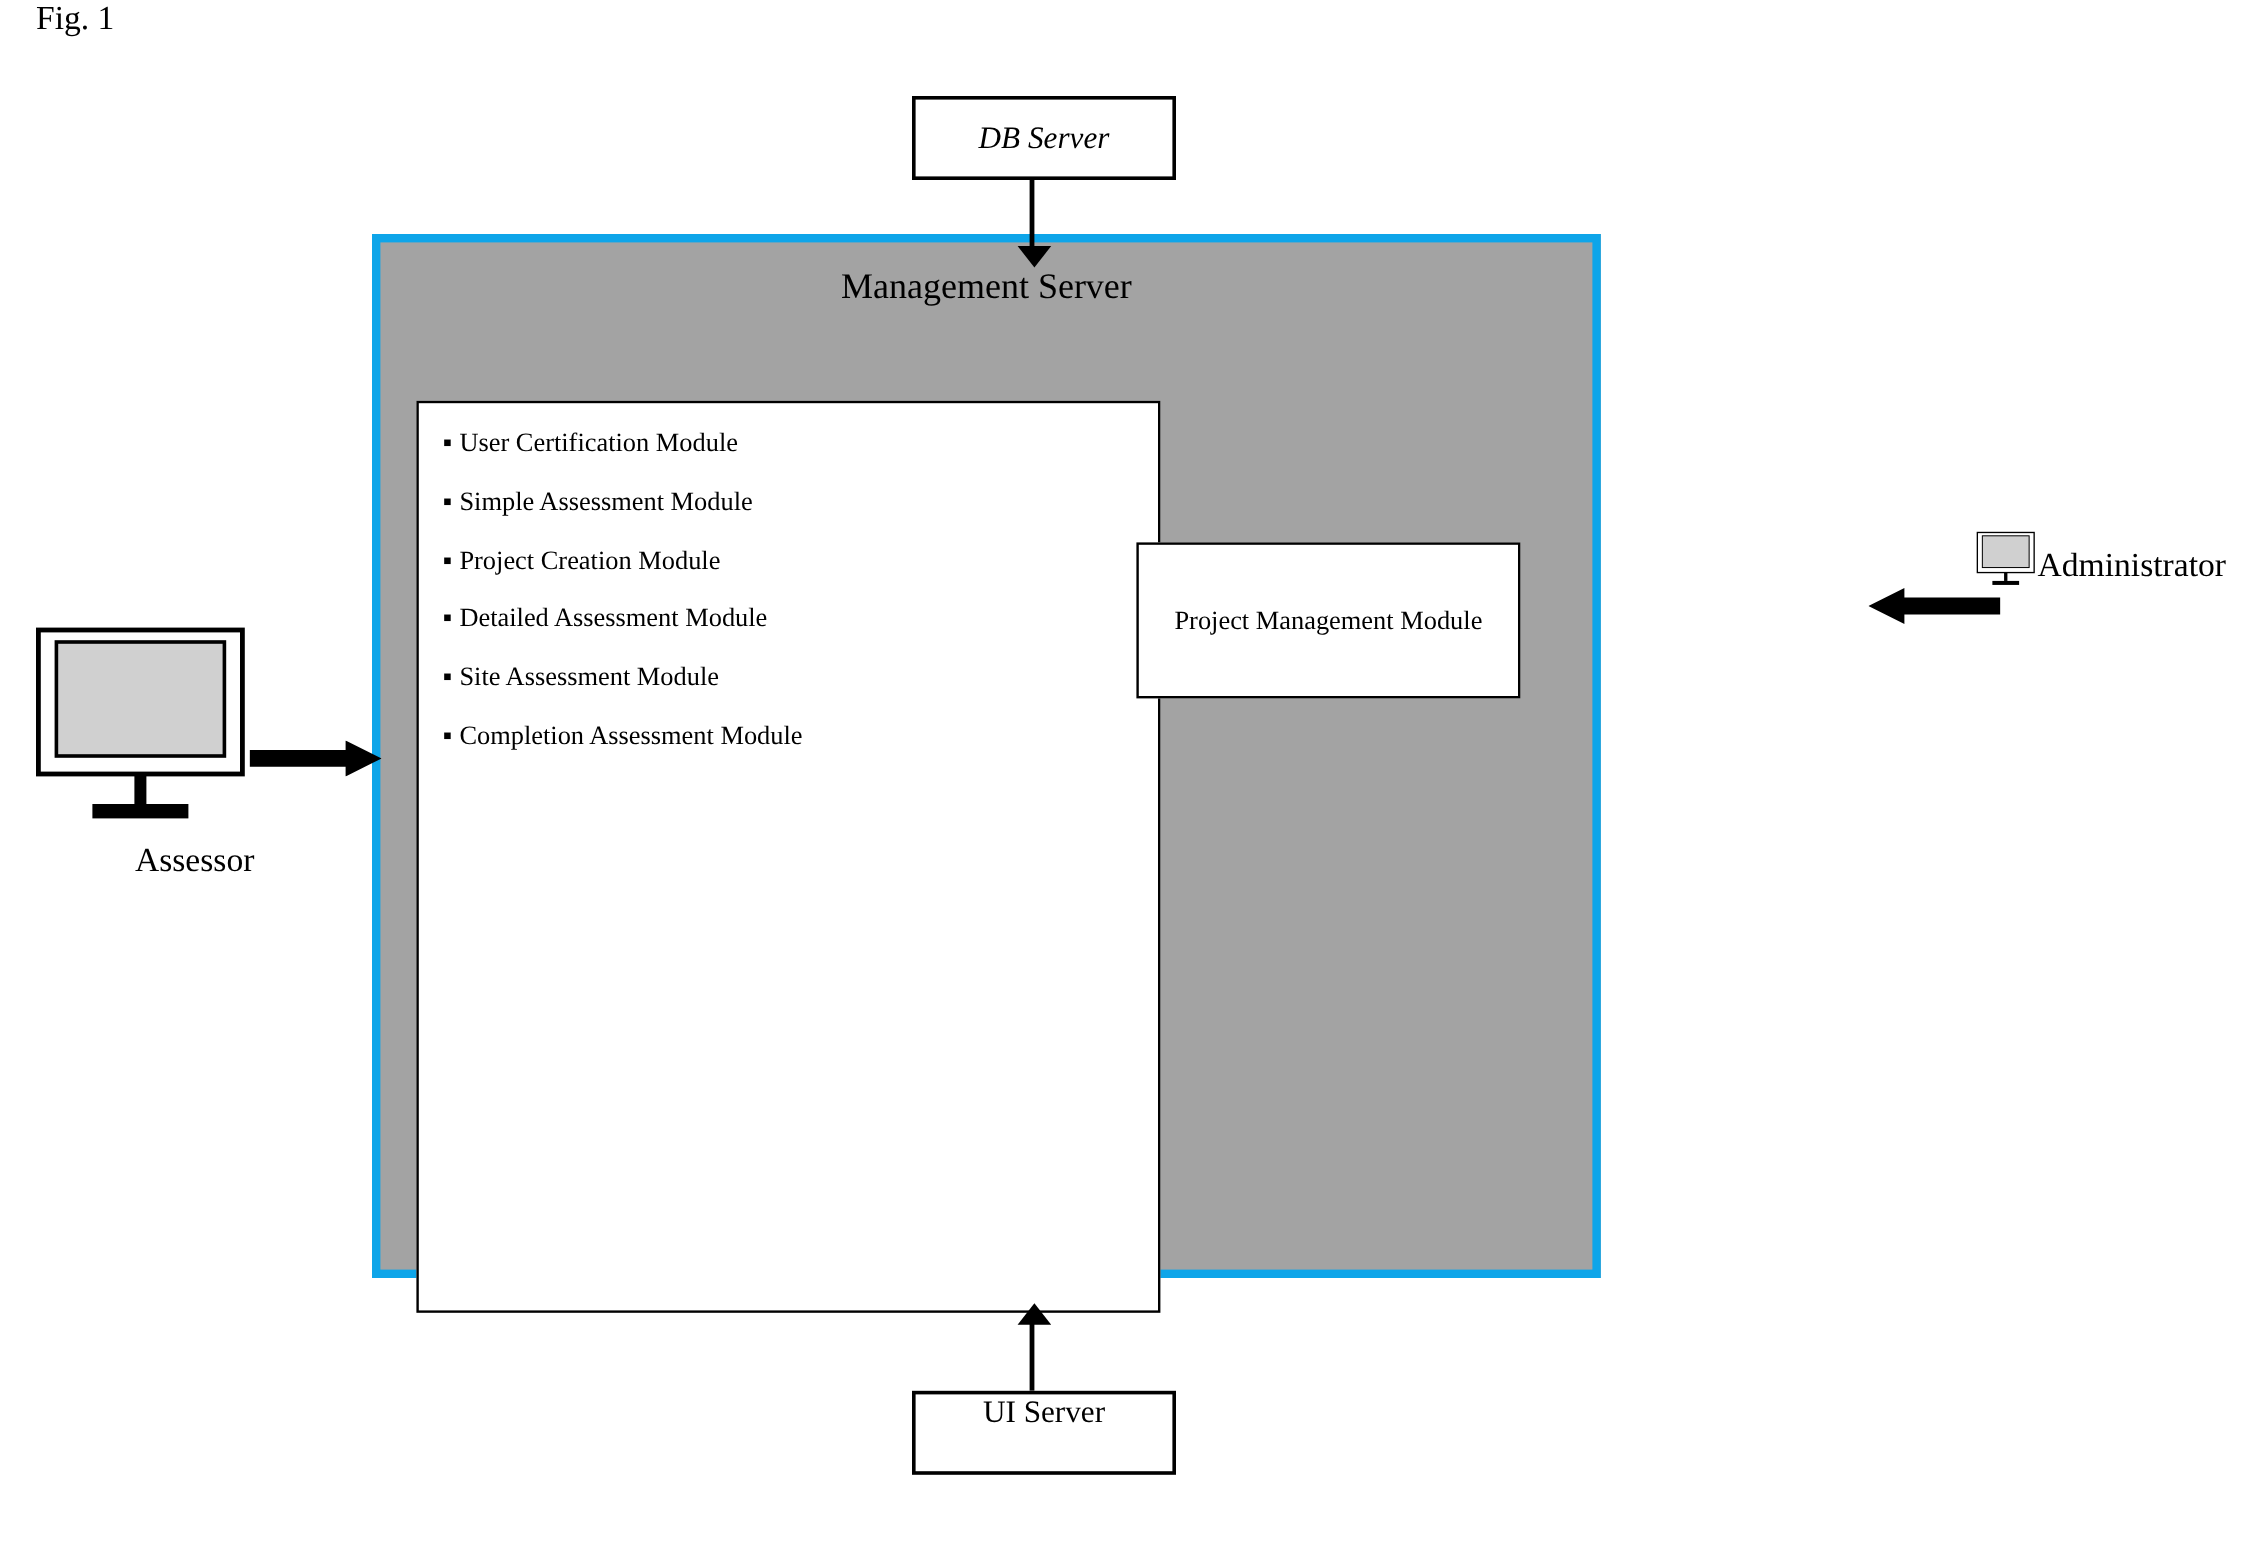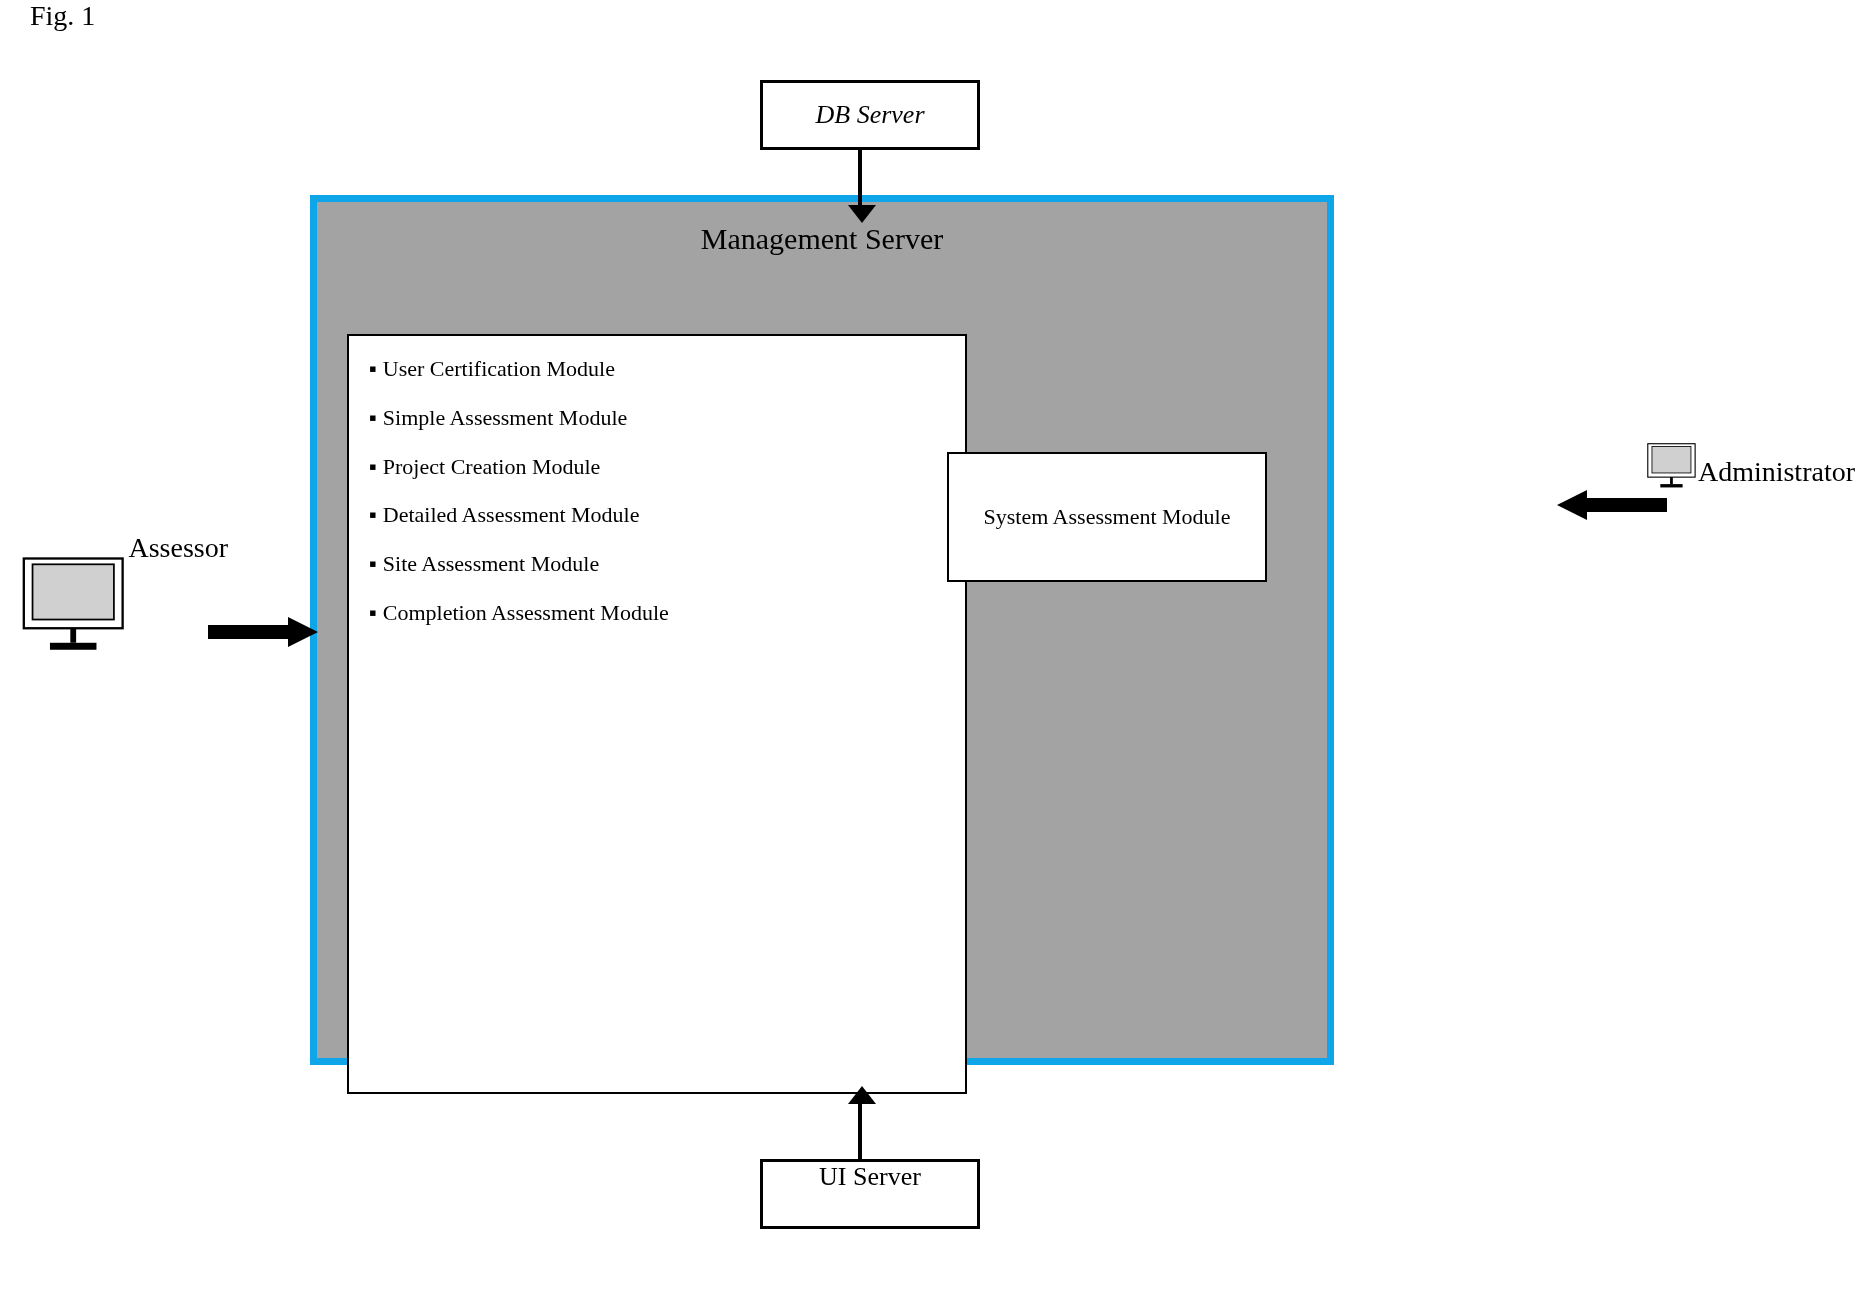--- a/index.html
+++ b/index.html
@@ -166,25 +166,25 @@
       justify-content: center;
       text-align: center;
       font-size: 22px;
       padding: 10px;
     }
 
     
     .assessor-area {
       position: absolute;
       top: 520px;
-      left: 18px;
+      left: 2px;
       width: 210px;
       display: flex;
-      flex-direction: row;
-      align-items: flex-start;
+      flex-direction: column;
+      align-items: flex-end;
       z-index: 5;
     }
 
     .computer-label {
       margin-top: 12px;
       font-size: 28px;
       text-align: center;
     }
 
     
@@ -223,21 +223,21 @@
   <div class="modules-box">
     <div class="module-item">User Certification Module</div>
     <div class="module-item">Simple Assessment Module</div>
     <div class="module-item">Project Creation Module</div>
     <div class="module-item">Detailed Assessment Module</div>
     <div class="module-item">Site Assessment Module</div>
     <div class="module-item">Completion Assessment Module</div>
   </div>
 
   <div class="system-mgmt-box">
-    <span>System Assessment Module</span>
+    <span>Project Management Module</span>
   </div>
 </div>
 
 <div class="arrow-ui-up"></div>
 
 <div class="ui-server-box">
   <span>UI Server</span>
 </div>
 
 <div class="assessor-area">

